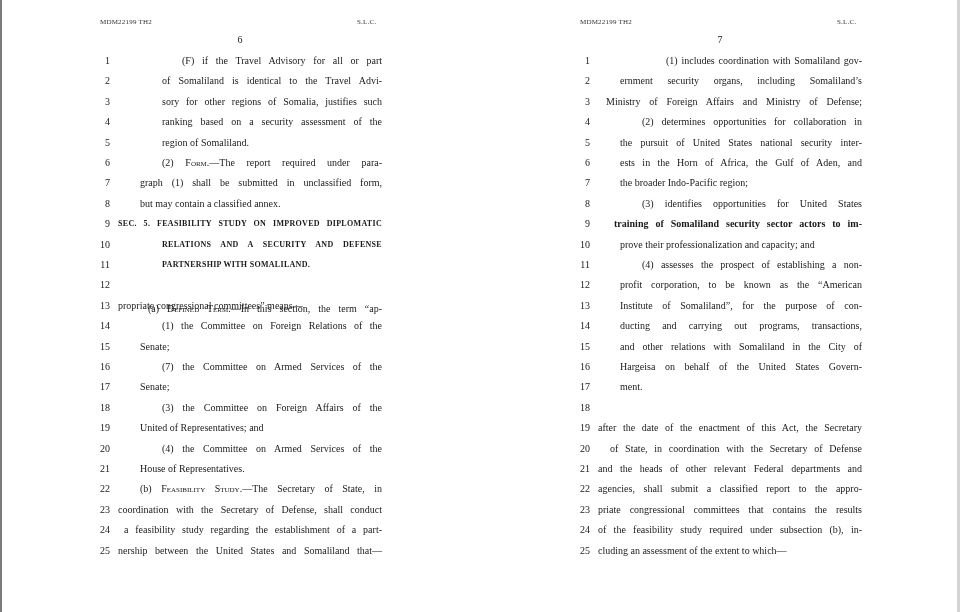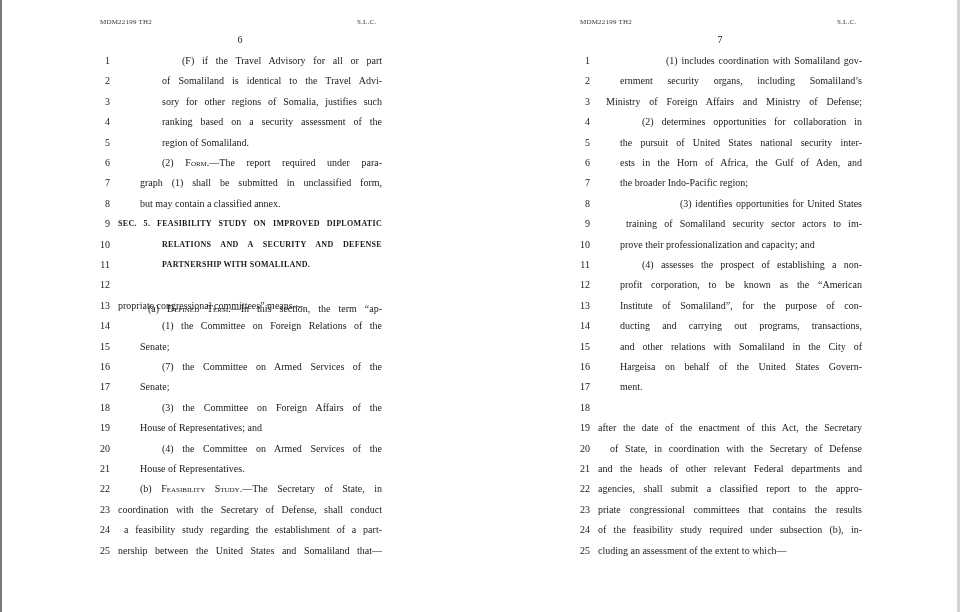--- a/index.html
+++ b/index.html
@@ -101,21 +101,21 @@
       <div class="line" style="top: 380.4px;">
         <span class="ln">17</span>
         <span class="tx last" style="left: 50px; right: auto;">Senate;</span>
       </div>
       <div class="line" style="top: 400.8px;">
         <span class="ln">18</span>
         <span class="tx" style="left: 72px;">(3) the Committee on Foreign Affairs of the</span>
       </div>
       <div class="line" style="top: 421.2px;">
         <span class="ln">19</span>
-        <span class="tx last" style="left: 50px; right: auto;">House of Representatives; and</span>
+        <span class="tx last" style="left: 50px; right: auto;">United of Representatives; and</span>
       </div>
       <div class="line" style="top: 441.6px;">
         <span class="ln">20</span>
         <span class="tx" style="left: 72px;">(4) the Committee on Armed Services of the</span>
       </div>
       <div class="line" style="top: 462px;">
         <span class="ln">21</span>
         <span class="tx last" style="left: 50px; right: auto;">House of Representatives.</span>
       </div>
       <div class="line" style="top: 482.4px;">
@@ -165,25 +165,25 @@
       <div class="line" style="top: 156px;">
         <span class="ln">6</span>
         <span class="tx" style="left: 50px;">ests in the Horn of Africa, the Gulf of Aden, and</span>
       </div>
       <div class="line" style="top: 176.4px;">
         <span class="ln">7</span>
         <span class="tx last" style="left: 50px; right: auto;">the broader Indo-Pacific region;</span>
       </div>
       <div class="line" style="top: 196.8px;">
         <span class="ln">8</span>
-        <span class="tx" style="left: 72px; margin-left: 38px;">(3) identifies opportunities for United States</span>
+        <span class="tx" style="left: 72px;">(3) identifies opportunities for United States</span>
       </div>
       <div class="line" style="top: 217.2px;">
         <span class="ln">9</span>
-        <span class="tx" style="left: 56px;">training of Somaliland security sector actors to im-</span>
+        <span class="tx" style="left: 44px; font-weight: bold;">training of Somaliland security sector actors to im-</span>
       </div>
       <div class="line" style="top: 237.6px;">
         <span class="ln">10</span>
         <span class="tx last" style="left: 50px; right: auto;">prove their professionalization and capacity; and</span>
       </div>
       <div class="line" style="top: 258px;">
         <span class="ln">11</span>
         <span class="tx" style="left: 72px;">(4) assesses the prospect of establishing a non-</span>
       </div>
       <div class="line" style="top: 278.4px;">

